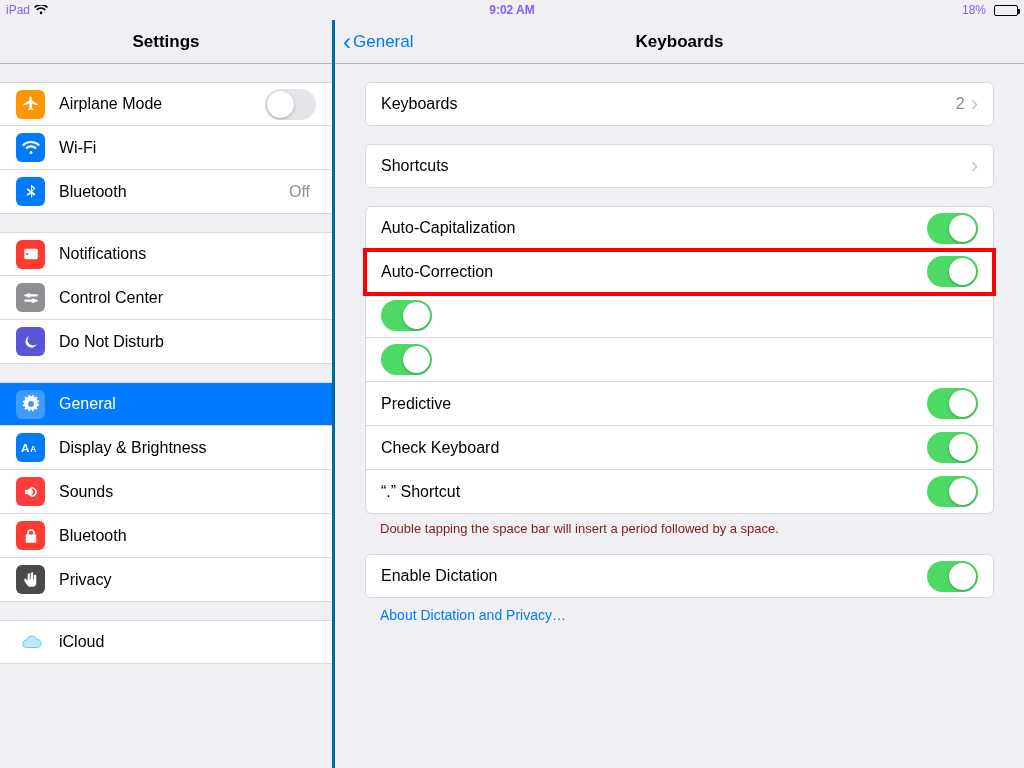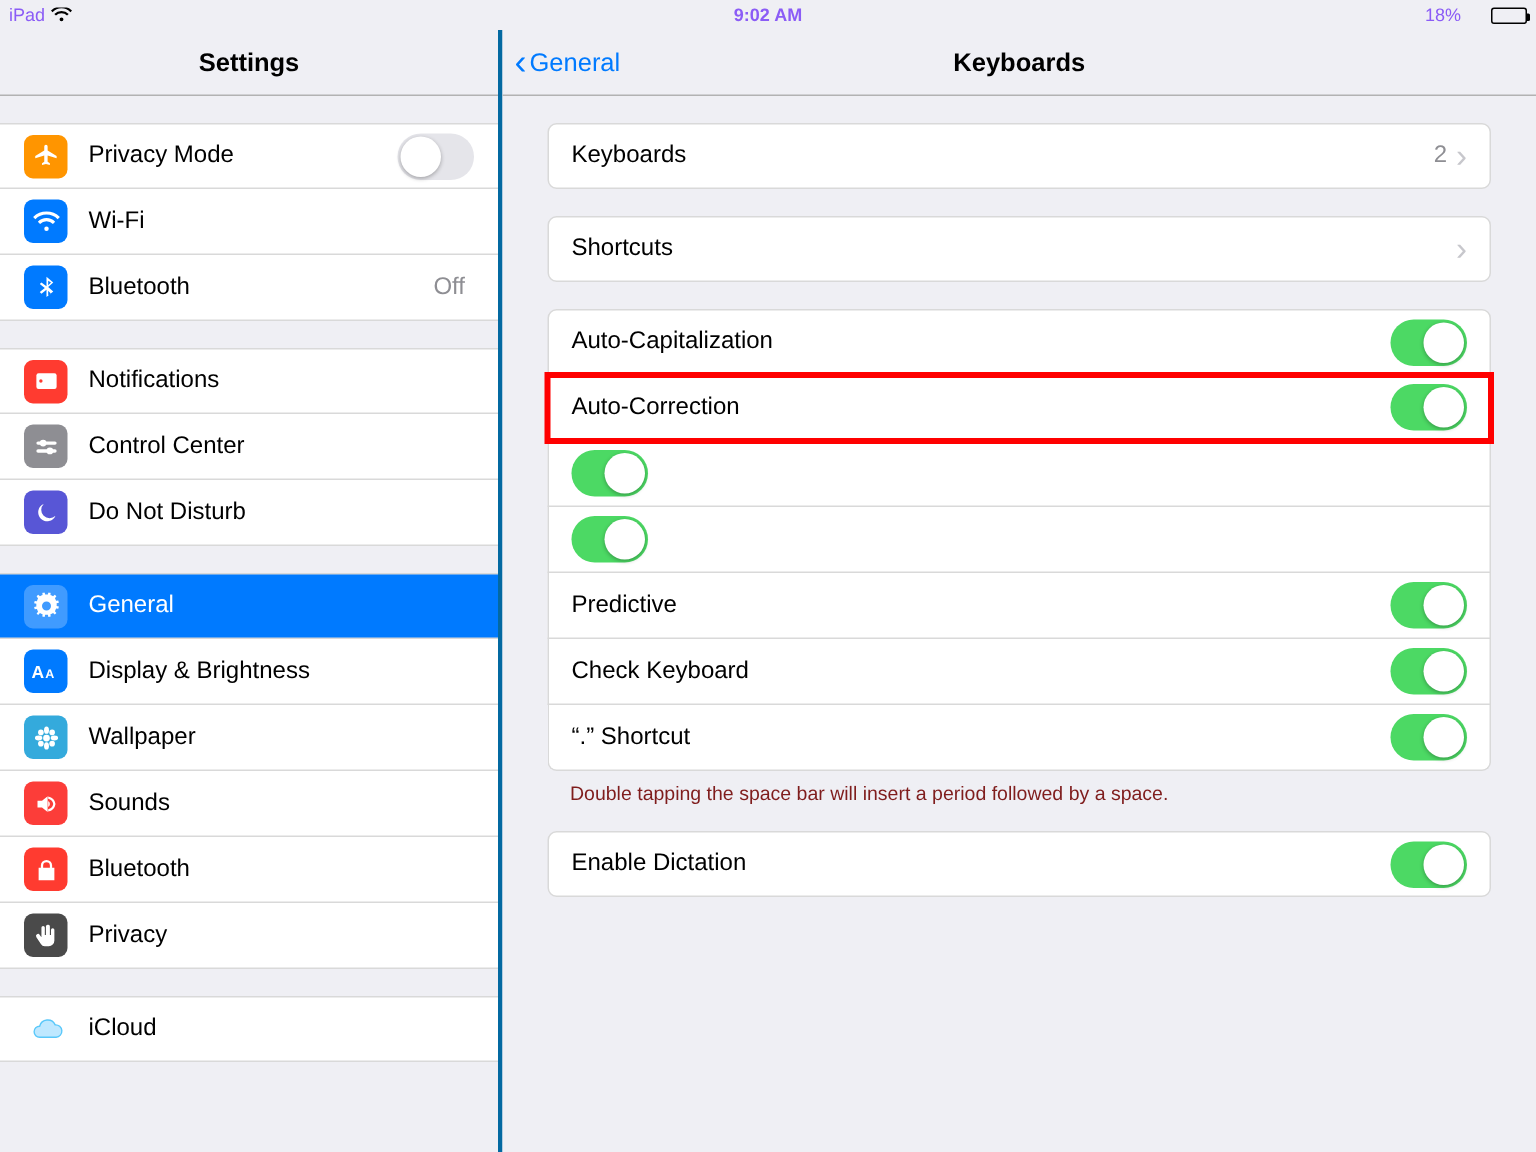--- a/index.html
+++ b/index.html
@@ -3,21 +3,21 @@
 <meta charset="utf-8">
 <style>
 * { margin: 0; padding: 0; box-sizing: border-box; font-family: -apple-system, "Helvetica Neue", Helvetica, Arial, sans-serif; -webkit-font-smoothing: antialiased; }
 html, body { width: 1024px; height: 768px; overflow: hidden; background: #efeff4; }
 
 
 .status-bar { height: 20px; width: 100%; display: flex; align-items: center; justify-content: space-between; padding: 0 6px; font-size: 12px; color: #8b5cf6; }
 .status-left, .status-right { display:flex; align-items:center; gap:4px; }
 .status-center { position:absolute; left:50%; transform:translateX(-50%); font-weight:600; }
 .wifi-icon svg { display:block; }
-.battery { display:flex; align-items:center; gap:20px; }
+.battery { display:flex; align-items:center; gap:8px; }
 .battery-shell { width:24px; height:11px; border:1px solid #000; border-radius:2px; position:relative; }
 .battery-shell::after { content:""; position:absolute; right:-3px; top:3px; width:2px; height:5px; background:#000; border-radius:0 1px 1px 0; }
 .battery-fill { height:100%; width:18%; background:#000; }
 
 
 .nav-row { height: 44px; display:flex; align-items:center; border-bottom:1px solid #b2b2b2; }
 .left-nav { justify-content:center; }
 .right-nav { position:relative; justify-content:center; }
 .nav-title { font-size:17px; font-weight:600; }
 .back-btn { position:absolute; left:8px; display:flex; align-items:center; color:#007aff; font-size:17px; gap:2px; }
@@ -90,21 +90,21 @@
       <span class="nav-title">Settings</span>
     </div>
     <div class="scroll" id="sidebar-scroll">
         <div class="group">
           <div class="cell">
             <div class="icon bg-orange">
               <svg width="18" height="18" viewBox="0 0 24 24">
                 <path fill="#fff" d="M21 14v-2l-8-5V3.5a1.5 1.5 0 00-3 0V7l-8 5v2l8-2.5V17l-2 1.5V20l3.5-1 3.5 1v-1.5L13 17v-5.5l8 2.5z"></path>
               </svg>
             </div>
-            <span class="label">Privacy Mode</span>
+            <span class="label">Airplane Mode</span>
             <div class="toggle off">
               <div class="knob"></div>
             </div>
           </div>
           <div class="cell">
             <div class="icon bg-blue">
               <svg width="18" height="18" viewBox="0 0 24 24">
                 <path fill="#fff" d="M12 20a2 2 0 100-4 2 2 0 000 4zm-5.7-6.3a8 8 0 0111.4 0l2-2a10.8 10.8 0 00-15.4 0l2 2zM2.1 9.5a14 14 0 0119.8 0l2-2a16.8 16.8 0 00-23.8 0l2 2z"></path>
               </svg>
             </div>
@@ -160,38 +160,20 @@
             <span class="label">General</span>
           </div>
           <div class="cell">
             <div class="icon bg-blue">
               <svg width="20" height="18" viewBox="0 0 24 20">
                 <text x="0" y="15" font-size="14" font-weight="600" fill="#fff">A</text>
                 <text x="11" y="15" font-size="10" font-weight="600" fill="#fff">A</text>
               </svg>
             </div>
             <span class="label">Display &amp; Brightness</span>
-          </div>
-          <div class="cell">
-            <div class="icon bg-cyan">
-              <svg width="18" height="18" viewBox="0 0 24 24">
-                <circle cx="12" cy="12" r="3" fill="#fff"></circle>
-                <g fill="#fff">
-                  <ellipse cx="12" cy="5" rx="2.2" ry="3.3"></ellipse>
-                  <ellipse cx="12" cy="19" rx="2.2" ry="3.3"></ellipse>
-                  <ellipse cx="5" cy="12" rx="3.3" ry="2.2"></ellipse>
-                  <ellipse cx="19" cy="12" rx="3.3" ry="2.2"></ellipse>
-                  <ellipse cx="7" cy="7" rx="2.5" ry="2.5"></ellipse>
-                  <ellipse cx="17" cy="7" rx="2.5" ry="2.5"></ellipse>
-                  <ellipse cx="7" cy="17" rx="2.5" ry="2.5"></ellipse>
-                  <ellipse cx="17" cy="17" rx="2.5" ry="2.5"></ellipse>
-                </g>
-              </svg>
-            </div>
-            <span class="label">Wallpaper</span>
           </div>
           <div class="cell">
             <div class="icon bg-red2">
               <svg width="18" height="18" viewBox="0 0 24 24">
                 <path fill="#fff" d="M4 9v6h4l5 4V5L8 9H4zm11 3a3 3 0 00-1.5-2.6v5.2A3 3 0 0015 12zm-1.5-6.7v2A6 6 0 0118 12a6 6 0 01-4.5 4.7v2A8 8 0 0020 12a8 8 0 00-6.5-6.7z"></path>
               </svg>
             </div>
             <span class="label">Sounds</span>
           </div>
           <div class="cell">
@@ -290,15 +272,16 @@
         </div>
         <div class="footer-note">Double tapping the space bar will insert a period followed by a space.</div>
         <div class="group">
           <div class="cell">
             <span class="label">Enable Dictation</span>
             <div class="toggle on">
               <div class="knob"></div>
             </div>
           </div>
         </div>
+        <div class="link-note">About Dictation and Privacy…</div>
       </div>
   </div>
 </div>
 
 </body></html>

